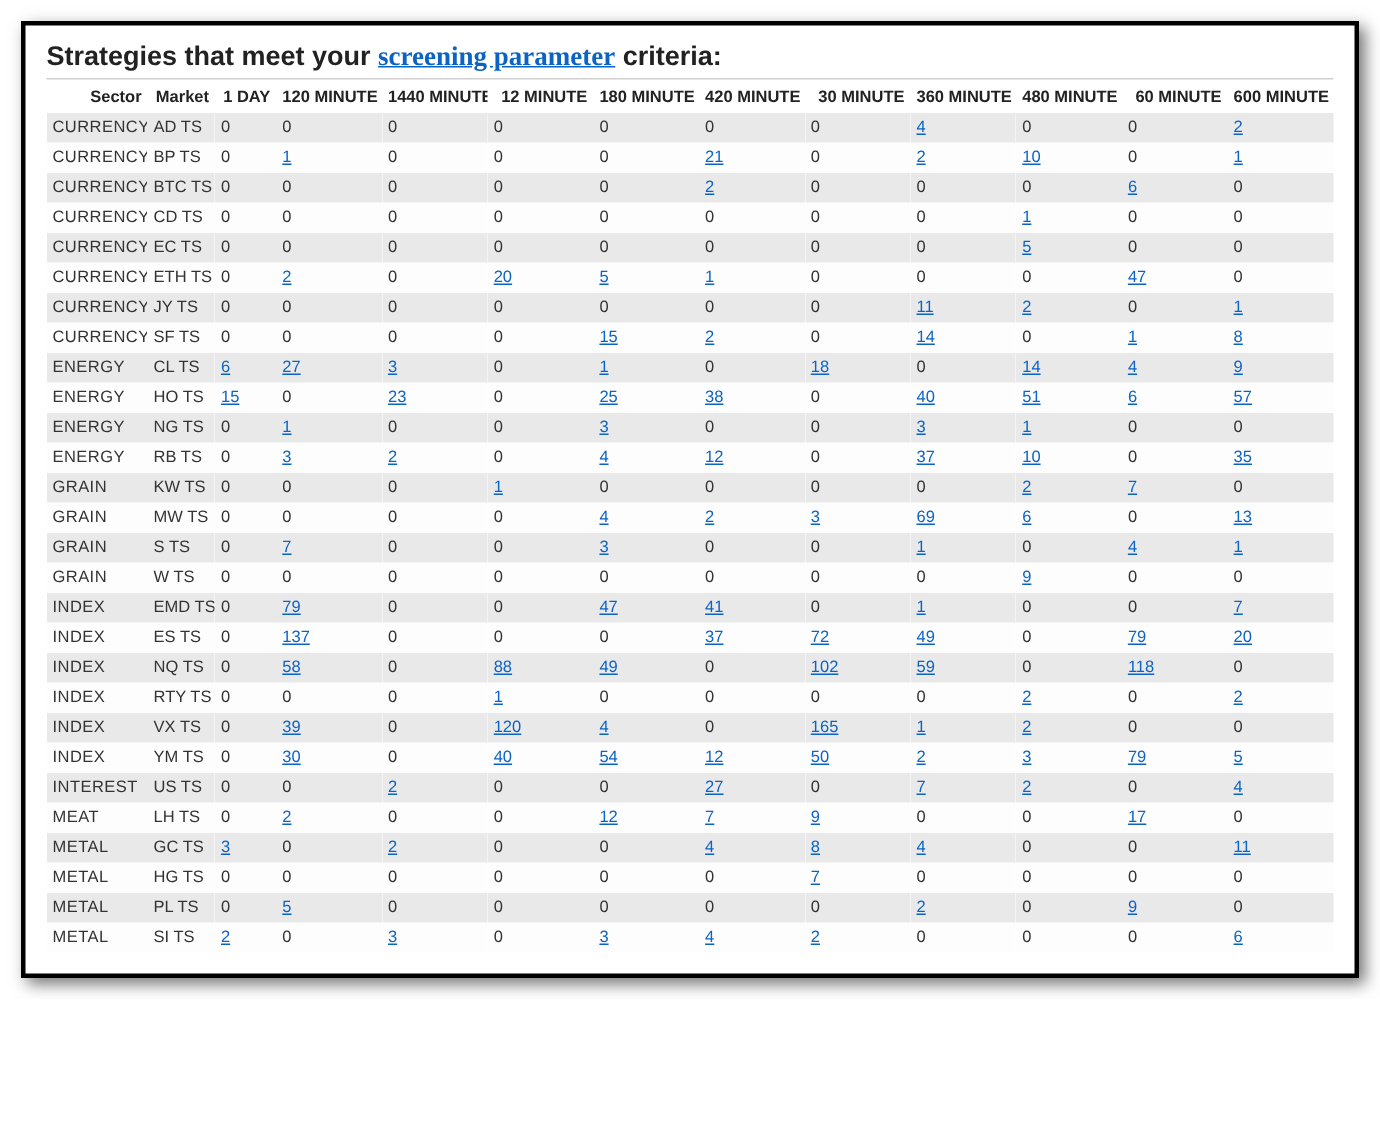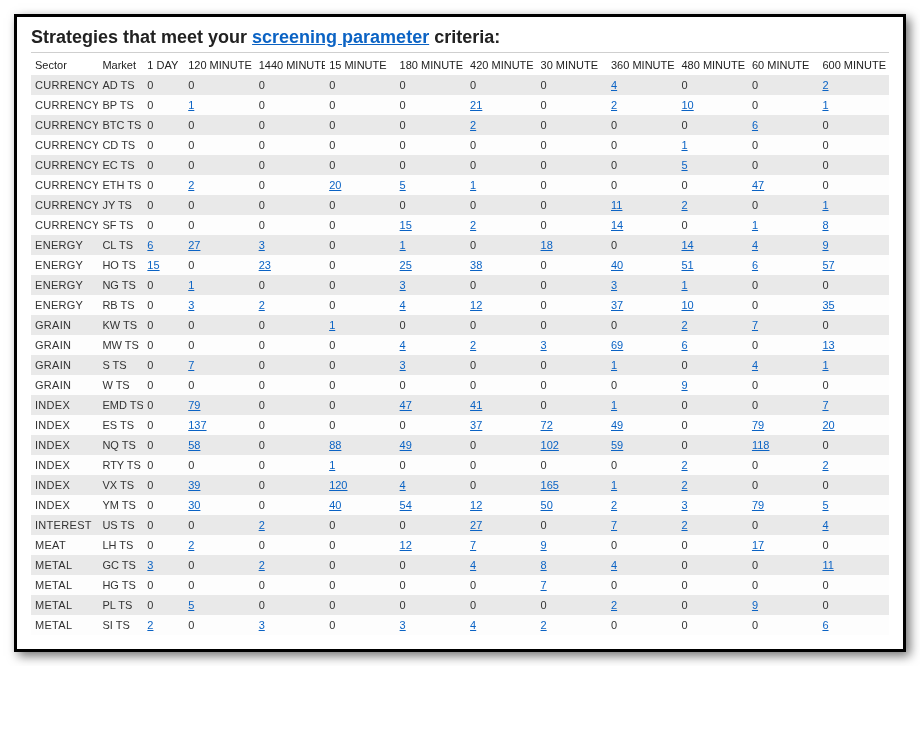--- a/index.html
+++ b/index.html
@@ -18,35 +18,36 @@
   }
   h2.title {
     margin: 0 0 2px 0;
     font-size: 18px;
     font-weight: 700;
     color: #222;
   }
   h2.title a {
     color: #0b63c4;
     text-decoration: underline;
+    font-family: Liberation Serif, serif;
   }
   hr.sep {
     border: none;
     border-top: 1px solid #cfcfcf;
     margin: 4px 0 2px 0;
   }
   table {
     border-collapse: collapse;
     width: 100%;
     table-layout: fixed;
     font-size: 11px;
   }
   thead th {
-    text-align: left;
-    font-weight: 400;
+    text-align: right;
+    font-weight: 700;
     padding: 4px 4px;
     color: #222;
     white-space: nowrap;
     overflow: hidden;
   }
   tbody td {
     padding: 4px 4px;
     color: #333;
     white-space: nowrap;
     overflow: hidden;
@@ -93,21 +94,21 @@
       <col class="c-tf">
         <col class="c-tf">
     </colgroup>
     <thead>
       <tr id="header-row">
           <th>Sector</th>
           <th>Market</th>
           <th>1 DAY</th>
           <th>120 MINUTE</th>
           <th>1440 MINUTE</th>
-          <th>15 MINUTE</th>
+          <th>12 MINUTE</th>
           <th>180 MINUTE</th>
           <th>420 MINUTE</th>
           <th>30 MINUTE</th>
           <th>360 MINUTE</th>
           <th>480 MINUTE</th>
           <th>60 MINUTE</th>
           <th>600 MINUTE</th>
         </tr>
     </thead>
     <tbody id="body-rows">

